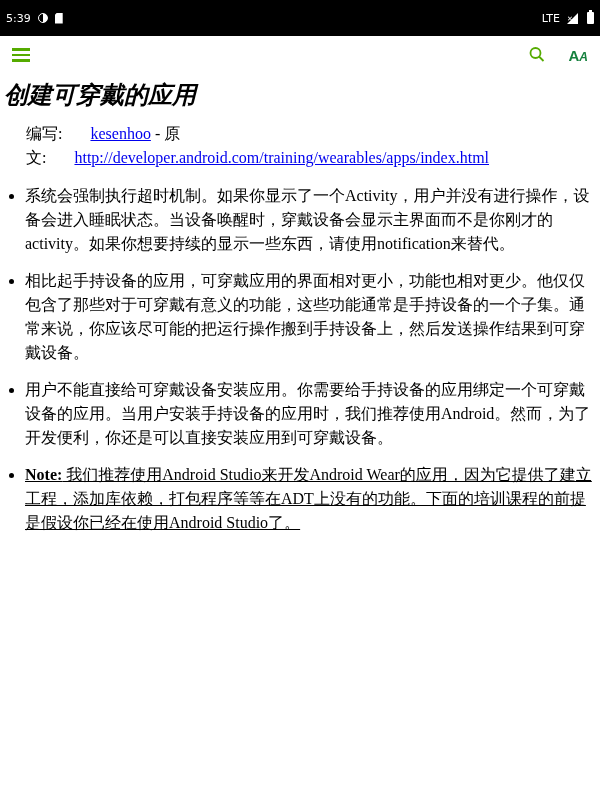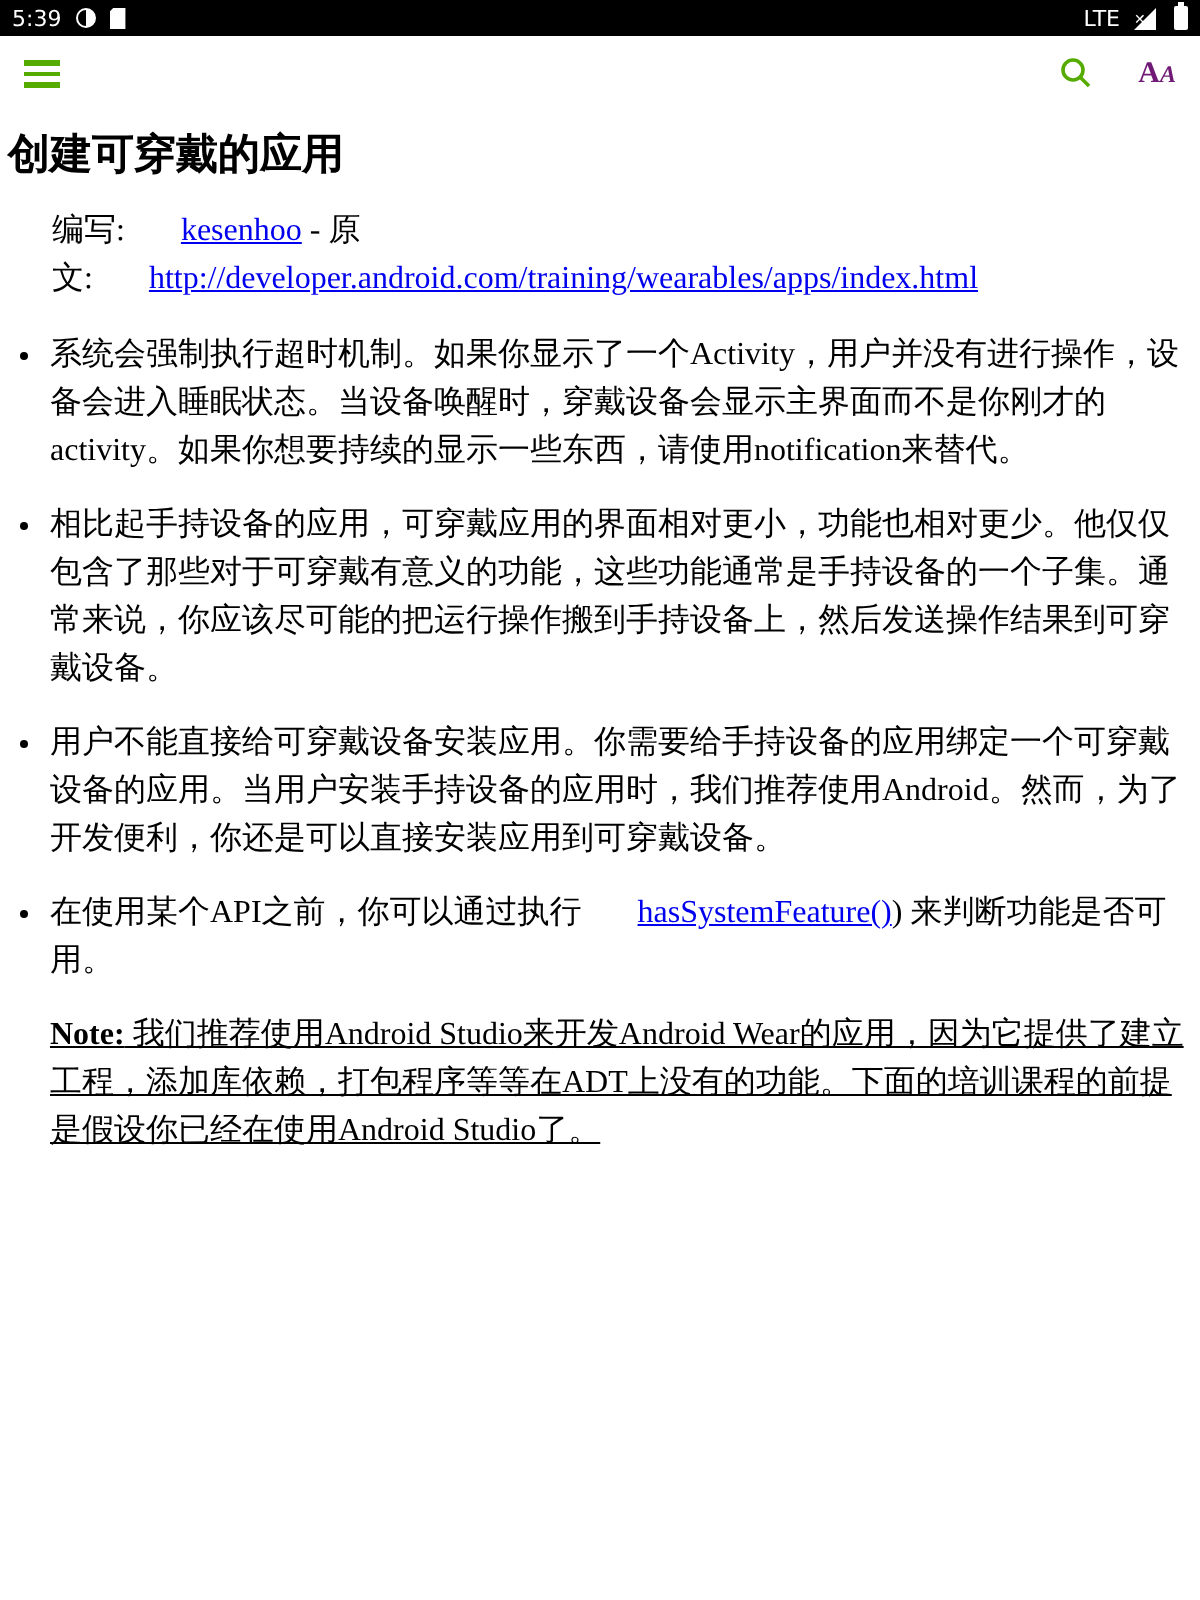--- a/index.html
+++ b/index.html
@@ -6,21 +6,21 @@
   html, body { width: 600px; height: 800px; }
   body {
     background: #ffffff;
     overflow: hidden;
     font-family: "Liberation Serif", "DejaVu Serif", serif;
     color: #000;
   }
 
   
   .status-bar {
-    height: 18px;
+    height: 36px;
     background: #000;
     color: #fff;
     display: flex;
     align-items: center;
     justify-content: space-between;
     padding: 0 6px;
     font-family: "DejaVu Sans", "Liberation Sans", sans-serif;
     font-size: 11px;
   }
   .sb-group { display: flex; align-items: center; gap: 7px; }
@@ -58,32 +58,32 @@
     background: #fff;
     display: flex;
     align-items: center;
     padding: 0 12px;
   }
   .hamburger { width: 18px; cursor: pointer; }
   .hamburger .bar { height: 2.5px; background: #55ab00; margin: 3px 0; }
   .app-bar-spacer { flex: 1; }
   .search-btn { margin-right: 22px; cursor: pointer; display: flex; }
   .font-btn {
-    color: #701a75;
-    font-family: Liberation Serif, serif;
+    color: #15803d;
+    font-family: Liberation Sans, sans-serif;
     font-weight: bold;
     font-size: 15px;
     cursor: pointer;
     line-height: 1;
   }
   .font-btn .small-a { font-style: italic; font-size: 12px; font-weight: bold; }
 
   
   .content { padding: 4px 4px 0 4px; font-size: 16px; line-height: 24px; }
-  h1.title { font-size: 21px; line-height: 26px; margin: 4px 0 14px 0; font-weight: bold; }
+  h1.title { font-size: 24px; line-height: 26px; margin: 4px 0 14px 0; font-weight: bold; font-style: italic; }
   blockquote.byline { margin: 0 0 14px 22px; }
   a { color: #0000ee; text-decoration: underline; margin-left: 28px; }
   p.intro { margin: 0 0 14px 0; }
 
   ul.main { margin: 0 0 14px 0; padding-left: 21px; list-style: disc; }
   ul.main > li { margin-bottom: 13px; }
   ul.main > li:last-child { margin-bottom: 0; }
   ul.sub { margin: 13px 0 13px 0; padding-left: 30px; list-style: circle; }
   ul.sub > li { margin-bottom: 0; line-height: 21px; }
   li p { margin: 0 0 13px 0; }
@@ -128,18 +128,17 @@
   <h1 class="title">创建可穿戴的应用</h1>
 
   <blockquote class="byline"><span>编写:</span><a href="#">kesenhoo</a><span> - 原文:</span><a href="#">http://developer.android.com/training/wearables/apps/index.html</a></blockquote>
 
 
   <ul class="main">
     <li>系统会强制执行超时机制。如果你显示了一个Activity，用户并没有进行操作，设备会进入睡眠状态。当设备唤醒时，穿戴设备会显示主界面而不是你刚才的activity。如果你想要持续的显示一些东西，请使用notification来替代。</li>
     <li>相比起手持设备的应用，可穿戴应用的界面相对更小，功能也相对更少。他仅仅包含了那些对于可穿戴有意义的功能，这些功能通常是手持设备的一个子集。通常来说，你应该尽可能的把运行操作搬到手持设备上，然后发送操作结果到可穿戴设备。</li>
     <li>用户不能直接给可穿戴设备安装应用。你需要给手持设备的应用绑定一个可穿戴设备的应用。当用户安装手持设备的应用时，我们推荐使用Android。然而，为了开发便利，你还是可以直接安装应用到可穿戴设备。</li>
     <li>
-      <p><span>在使用某个API之前，你可以通过执行</span><a href="#">hasSystemFeature()</a><span>) 来判断功能是否可用。</span></p>
       <p><b>Note:</b><span> 我们推荐使用Android Studio来开发Android Wear的应用，因为它提供了建立工程，添加库依赖，打包程序等等在ADT上没有的功能。下面的培训课程的前提是假设你已经在使用Android Studio了。</span></p>
     </li>
   </ul>
 
 </div>
 
 </body></html>

